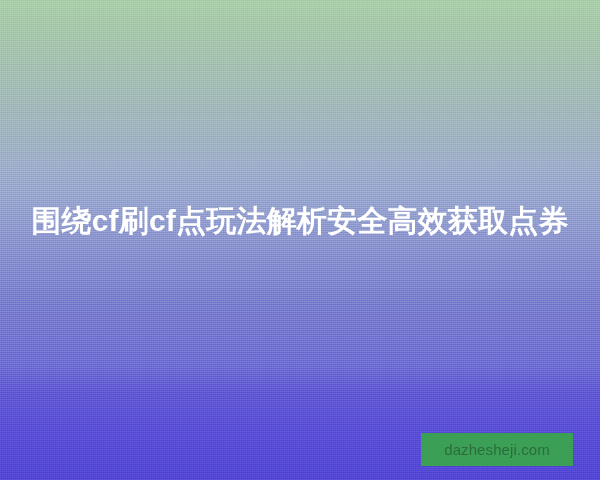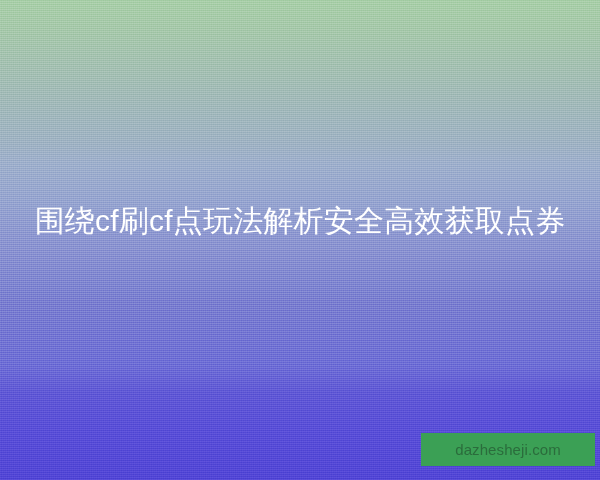--- a/index.html
+++ b/index.html
@@ -62,35 +62,35 @@
 
   #cover-title {
     position: absolute;
     left: 0;
     right: 0;
     top: 201px;
     text-align: center;
     color: #ffffff;
     font-size: 30px;
     line-height: 39px;
-    font-weight: 400;
+    font-weight: 700;
     letter-spacing: 0.2px;
     padding: 0 14px;
     box-sizing: border-box;
     white-space: nowrap;
   }
   #cover-title .title-line {
     display: block;
   }
 
   #watermark-badge {
     position: absolute;
     left: 421px;
     top: 433px;
-    width: 174px;
+    width: 152px;
     height: 33px;
     background: #3ba055;
     display: flex;
     align-items: center;
     justify-content: center;
   }
   #watermark-badge .watermark-text {
     color: #2b6c3c;
     font-size: 15px;
     line-height: 1;

